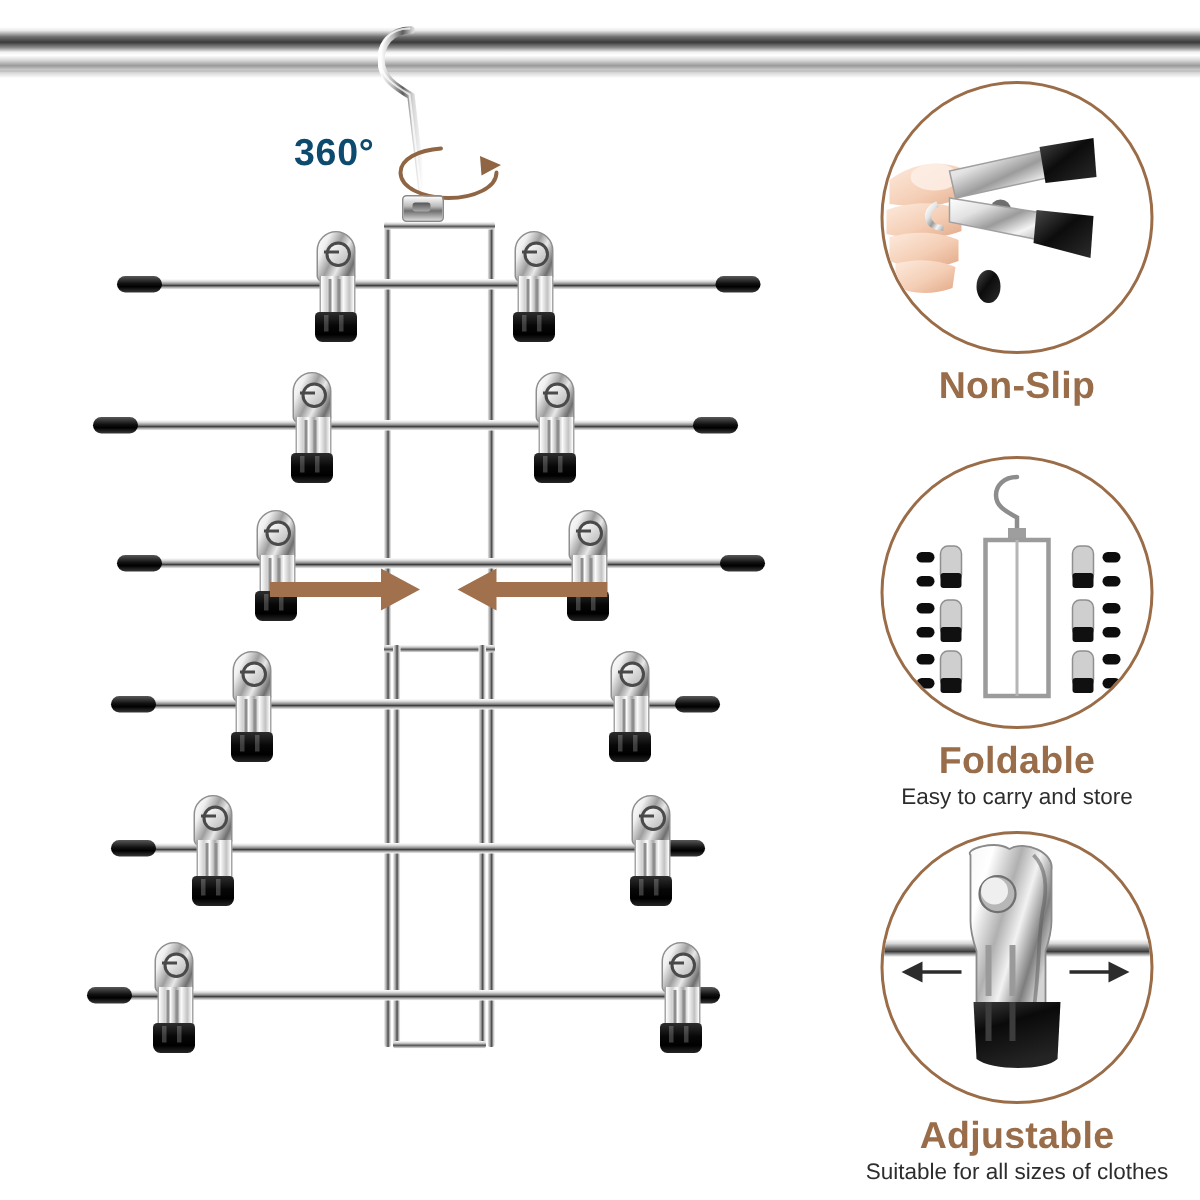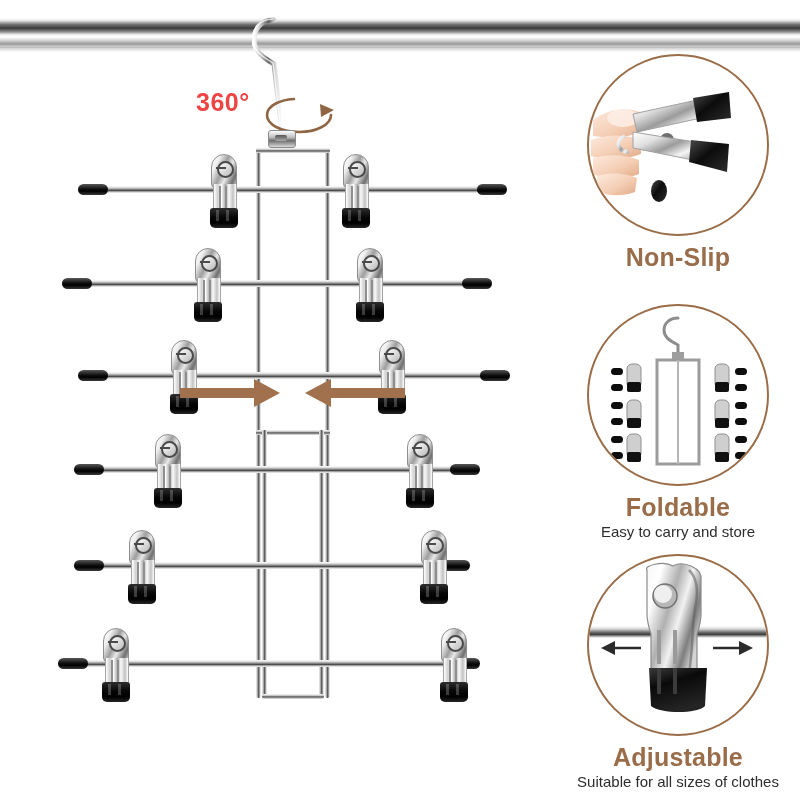--- a/index.html
+++ b/index.html
@@ -49,21 +49,21 @@
     border:1px solid #8a8a8a;border-radius:3px;
   }
   .swivel:after{
     content:"";position:absolute;left:6px;top:4px;width:12px;height:6px;
     background:linear-gradient(to bottom,#555,#aaa);border-radius:2px;
   }
 
   
   .rot-label{
     position:absolute;left:196px;top:88px;
-    font-size:25px;font-weight:700;color:#ef4444;letter-spacing:.5px;
+    font-size:25px;font-weight:700;color:#0c4a6e;letter-spacing:.5px;
   }
   .rot-ellipse{position:absolute;left:258px;top:96px;width:84px;height:40px;}
   .rail-v{
     position:absolute;width:5px;
     background:linear-gradient(to right,#f6f6f6,#9b9b9b 35%,#4a4a4a 55%,#c9c9c9 80%,#fdfdfd);
     border-radius:2px;
   }
   .rail-h{
     position:absolute;height:5px;
     background:linear-gradient(to bottom,#fdfdfd,#c9c9c9 30%,#565656 58%,#a9a9a9 80%,#f7f7f7);

